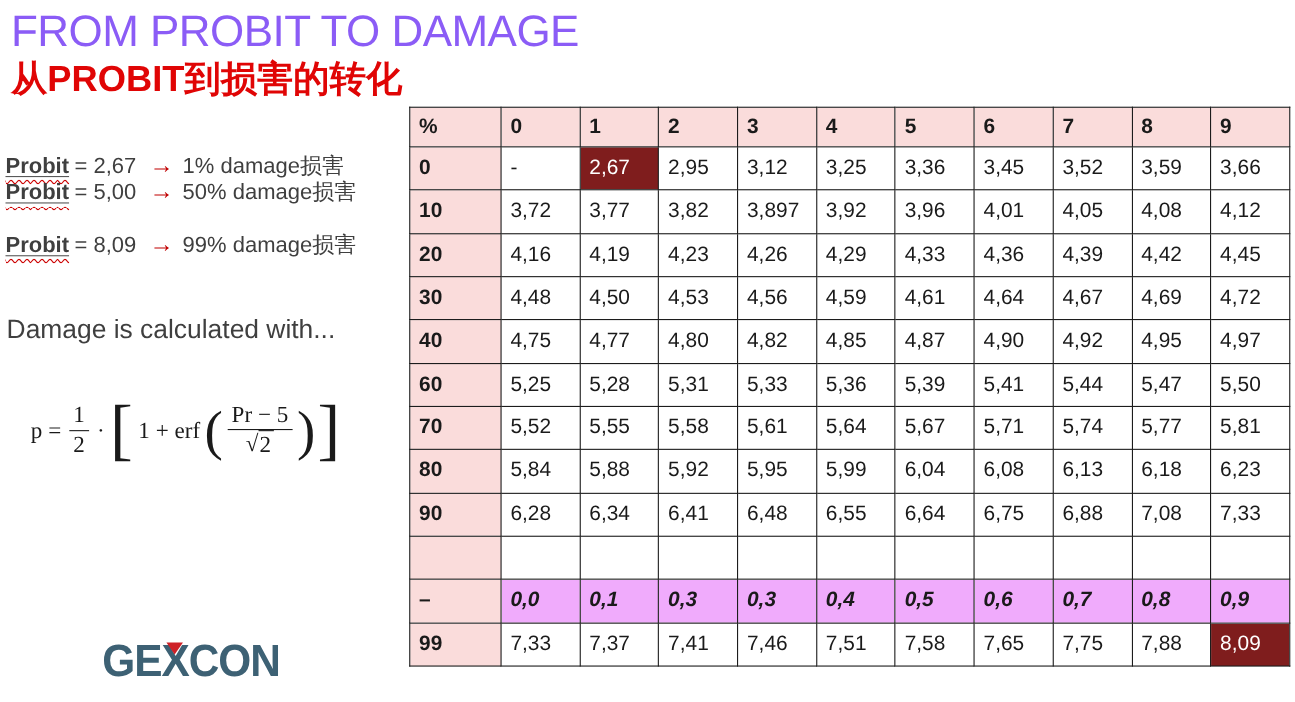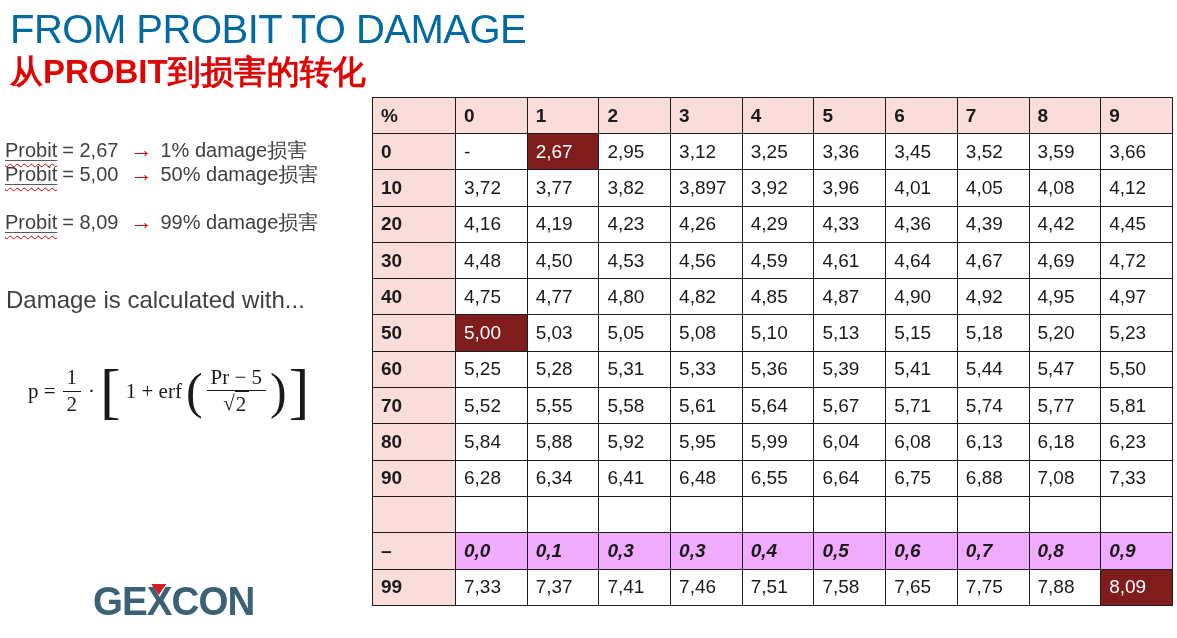--- a/index.html
+++ b/index.html
@@ -4,34 +4,34 @@
 <style>
   html,body{margin:0;padding:0;background:#ffffff;}
   .slide{
     position:relative;width:1177px;height:638px;background:#ffffff;
     font-family:"Liberation Sans",sans-serif;overflow:hidden;
   }
   
   .title{
     position:absolute;left:10px;top:6px;margin:0;
     font-size:40px;line-height:46px;font-weight:400;
-    color:#0369a1;letter-spacing:-0.5px;white-space:nowrap;
+    color:#8b5cf6;letter-spacing:-0.5px;white-space:nowrap;
   }
   .subtitle{
     position:absolute;left:10px;top:52px;margin:0;
     font-size:33px;line-height:40px;font-weight:700;
     color:#e00505;white-space:nowrap;
   }
   
   .note{
     position:absolute;left:5px;font-size:20px;color:#3f3f3f;
     white-space:nowrap;line-height:24px;
   }
   .note .u-solid{text-decoration:underline solid #595959;text-decoration-thickness:1px;text-underline-offset:3px;}
-  .note .u-wavy{text-decoration:underline wavy #cc0000;text-decoration-thickness:1px;text-underline-offset:6px;}
+  .note .u-wavy{text-decoration:underline wavy #cc0000;text-decoration-thickness:1px;text-underline-offset:6px;font-weight:bold;}
   .note .eq{margin-left:5px;}
   .note .arrow{color:#c00000;font-weight:700;font-size:22px;margin:0 8px 0 12px;}
   
   .calc-en{position:absolute;left:6px;top:286px;font-size:24px;color:#3f3f3f;white-space:nowrap;}
   .calc-zh{position:absolute;left:6px;top:314px;font-size:23px;color:#262626;font-weight:600;white-space:nowrap;}
   
   .formula{
     position:absolute;left:28px;top:356px;height:70px;
     display:flex;align-items:center;gap:7px;
     font-family:"Liberation Serif",serif;font-size:21px;color:#1a1a1a;
@@ -193,33 +193,20 @@
             <td>4,80</td>
             <td>4,82</td>
             <td>4,85</td>
             <td>4,87</td>
             <td>4,90</td>
             <td>4,92</td>
             <td>4,95</td>
             <td>4,97</td>
           </tr>
           <tr>
-            <th>50</th>
-            <td class="hl">5,00</td>
-            <td>5,03</td>
-            <td>5,05</td>
-            <td>5,08</td>
-            <td>5,10</td>
-            <td>5,13</td>
-            <td>5,15</td>
-            <td>5,18</td>
-            <td>5,20</td>
-            <td>5,23</td>
-          </tr>
-          <tr>
             <th>60</th>
             <td>5,25</td>
             <td>5,28</td>
             <td>5,31</td>
             <td>5,33</td>
             <td>5,36</td>
             <td>5,39</td>
             <td>5,41</td>
             <td>5,44</td>
             <td>5,47</td>

